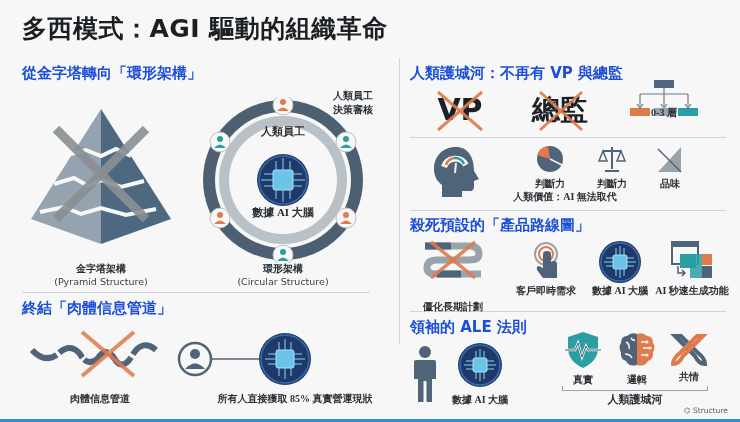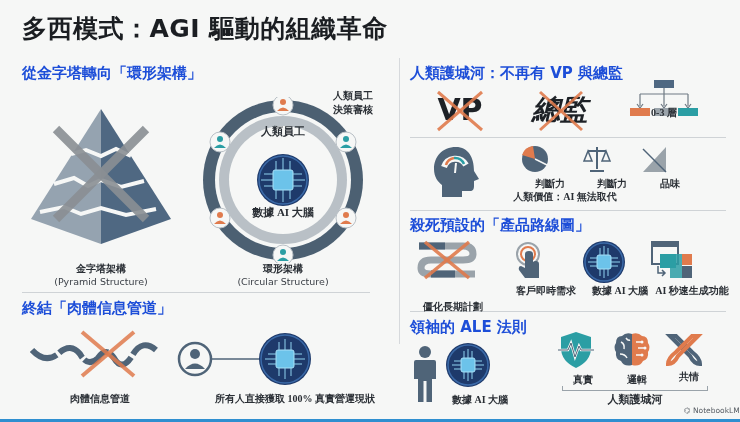--- a/index.html
+++ b/index.html
@@ -6,21 +6,21 @@
   html, body { width: 740px; height: 422px; overflow: hidden; background: #f6f7f6; }
   body { font-family: "DejaVu Sans", "Liberation Sans", sans-serif; color: #1f2328; position: relative; }
   .abs { position: absolute; }
   .title { left: 22px; top: 12px; font-size: 25px; font-weight: bold; letter-spacing: 0.5px; color: #1b1e22; white-space: nowrap; }
   .sec-title { font-size: 15px; font-weight: bold; color: #1d4ed8; white-space: nowrap; }
   .label { font-size: 10px; font-weight: bold; color: #2a2f35; text-align: center; white-space: nowrap; font-family: Liberation Serif, serif; }
   .sublabel { font-size: 9.5px; color: #3a3f46; text-align: center; white-space: nowrap; }
   .hr { height: 1px; background: #cfd3d6; }
   .vr { width: 1px; background: #d6d9dc; }
   .bottom-bar { left: 0; top: 419px; width: 740px; height: 3px; background: #2f8fd0; }
-  .cx { display: flex; flex-direction: column; }
+  .cx { display: flex; flex-direction: column; align-items: center; }
   svg { display: block; }
 </style>
 </head>
 <body>
 
 <div class="abs title">多西模式：AGI 驅動的組織革命</div>
 
 <div class="abs vr" style="left:399px; top:58px; height:286px;"></div>
 <div class="abs hr" style="left:22px; top:292px; width:348px;"></div>
 <div class="abs hr" style="left:410px; top:137px; width:316px;"></div>
@@ -117,32 +117,32 @@
     <circle cx="20" cy="27" r="16" fill="#f6f7f6" stroke="#4f6478" stroke-width="2.5"></circle>
     <circle cx="20" cy="22" r="5" fill="#4f6478"></circle>
     <path d="M10 37 Q20 26 30 37 Z" fill="#4f6478"></path>
     <line x1="36" y1="27" x2="86" y2="27" stroke="#4f6478" stroke-width="1.5"></line>
     <circle cx="110" cy="27" r="26" fill="#1e3a6b"></circle>
     <circle cx="110" cy="27" r="24" fill="none" stroke="#3b6aa8" stroke-width="1.5"></circle>
     <rect x="101" y="18" width="18" height="18" rx="2" fill="#6cc3ea" stroke="#a9e0f7"></rect>
     <path d="M104 18 V10 M110 18 V7 M116 18 V10 M104 36 V44 M110 36 V47 M116 36 V44 M101 22 H93 M101 27 H90 M101 32 H93 M119 22 H127 M119 27 H130 M119 32 H127" stroke="#8fd2f0" stroke-width="1"></path>
   </svg>
 </div>
-<div class="abs label" style="left:200px; top:392px; width:190px;">所有人直接獲取 100% 真實營運現狀</div>
+<div class="abs label" style="left:200px; top:392px; width:190px;">所有人直接獲取 85% 真實營運現狀</div>
 
 <div class="abs sec-title" style="left:410px; top:64px;">人類護城河：不再有 VP 與總監</div>
 
 <div class="abs" style="left:432px; top:88px; width:56px; height:44px;">
   <div style="font-size:30px; font-weight:bold; color:#1d2126; line-height:44px; text-align:center;">VP</div>
   <svg class="abs" style="left:0; top:0;" width="56" height="44" viewBox="0 0 56 44">
     <line x1="6" y1="4" x2="50" y2="42" stroke="#e07b4d" stroke-width="3" opacity="0.9"></line>
     <line x1="50" y1="4" x2="6" y2="42" stroke="#e07b4d" stroke-width="3" opacity="0.9"></line>
   </svg>
 </div>
-<div class="abs" style="left:528px; top:88px; width:64px; height:44px;font-style:italic;">
+<div class="abs" style="left:528px; top:88px; width:64px; height:44px;">
   <div style="font-size:28px; font-weight:bold; color:#1d2126; line-height:44px; text-align:center; white-space:nowrap;">總監</div>
   <svg class="abs" style="left:0; top:0;" width="64" height="44" viewBox="0 0 64 44">
     <line x1="12" y1="4" x2="54" y2="42" stroke="#e07b4d" stroke-width="3" opacity="0.9"></line>
     <line x1="54" y1="4" x2="12" y2="42" stroke="#e07b4d" stroke-width="3" opacity="0.9"></line>
   </svg>
 </div>
 <div class="abs" style="left:628px; top:78px;">
   <svg width="72" height="40" viewBox="0 0 72 40">
     <rect x="26" y="2" width="20" height="8" fill="#4f6882"></rect>
     <path d="M36 10 V28 M12 16 H60 M12 16 V28 M60 16 V28" stroke="#6f7a84" stroke-width="1.2" fill="none"></path>
@@ -271,16 +271,16 @@
   <svg width="40" height="40" viewBox="0 0 40 40">
     <path d="M6 6 L26 26 Q30 34 36 34 Q36 28 28 22 L12 6 Z" fill="none" stroke="#4f6478" stroke-width="4"></path>
     <path d="M34 6 L14 26 Q10 34 4 34 Q4 28 12 22 L28 6 Z" fill="none" stroke="#e07b4d" stroke-width="4"></path>
   </svg>
   <div class="label" style="margin-top:0;">共情</div>
 </div>
 <div class="abs" style="left:562px; top:386px; width:146px; height:5px; border:1px solid #9aa3aa; border-top:none;"></div>
 <div class="abs label" style="left:595px; top:392px; width:80px; font-size:11px;">人類護城河</div>
 
 <div class="abs" style="left:684px; top:406px; font-size:7.5px; color:#555b62; white-space:nowrap;">
-  <span>⌬ </span><span>NotebookLM</span>
+  <span>⌬ </span><span>Structure</span>
 </div>
 
 <div class="abs bottom-bar"></div>
 
 </body></html>

